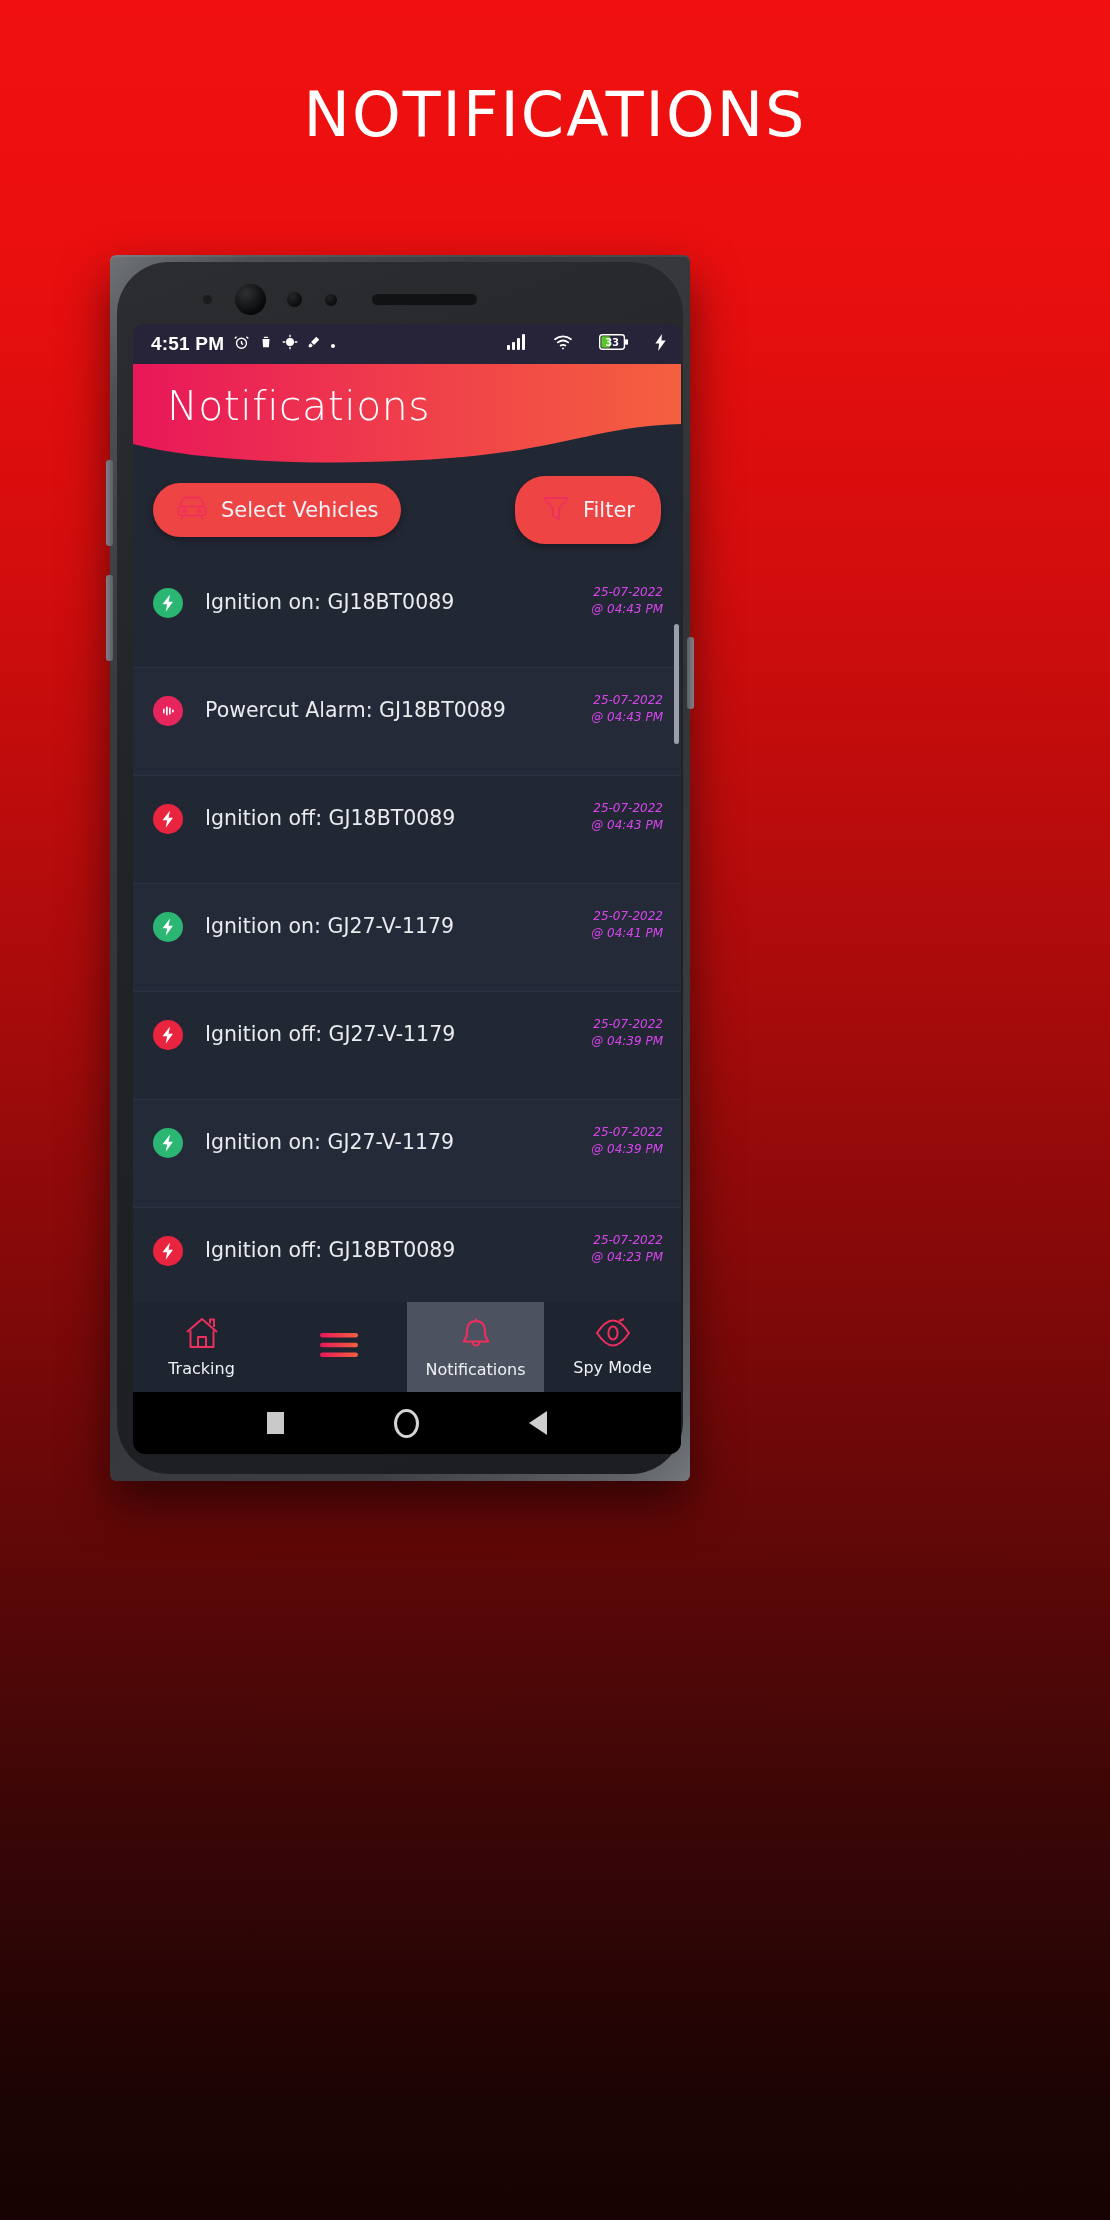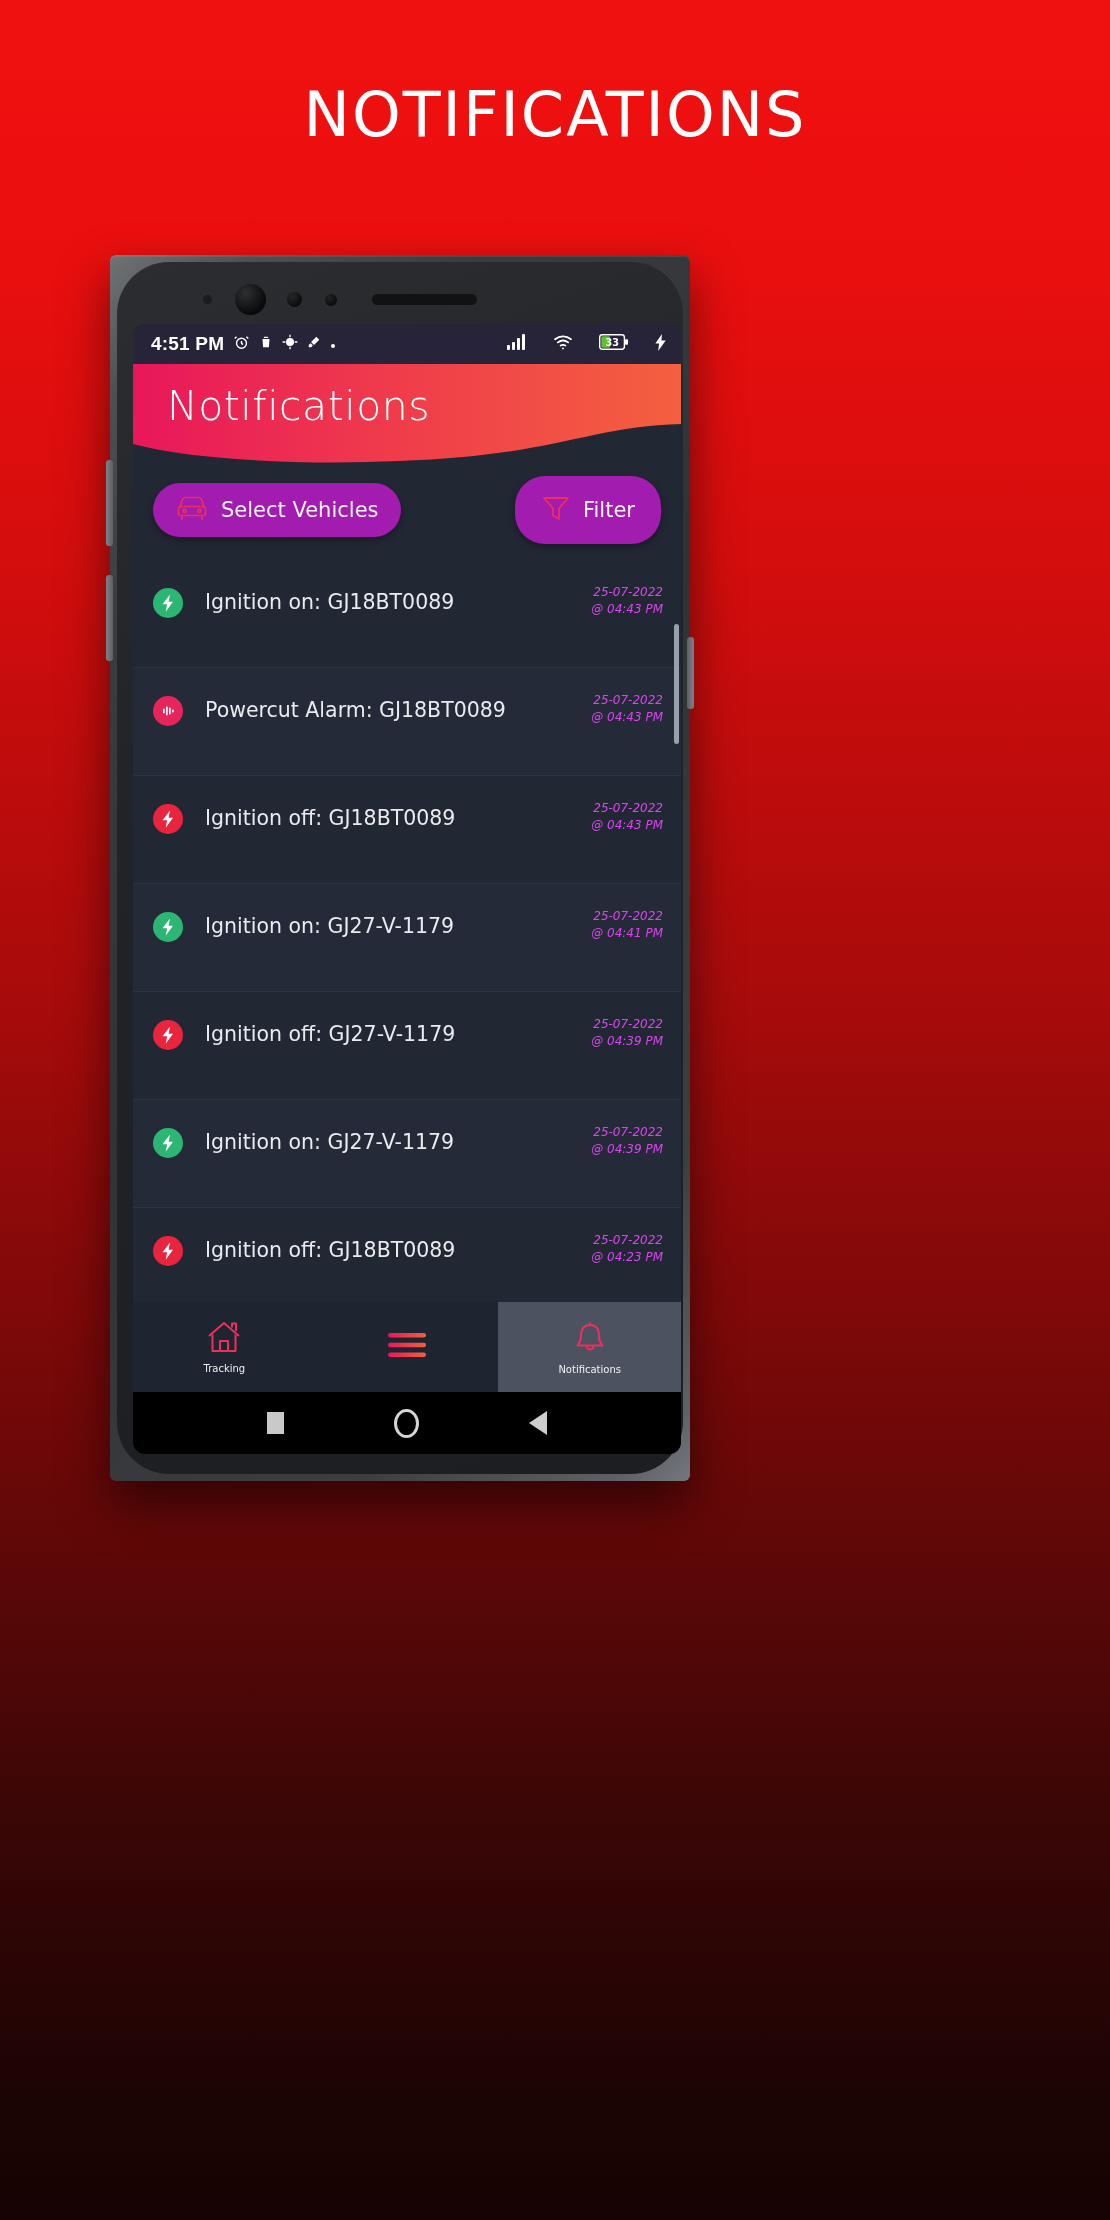--- a/index.html
+++ b/index.html
@@ -91,21 +91,21 @@
     letter-spacing:.5px;
   }
 
   
   .filter-row{
     display:flex; align-items:center; justify-content:space-between;
     padding:12px 20px 16px 20px; background:#222734;
   }
   .pill{
     display:flex; align-items:center; gap:12px;
-    background:#a21caf; border-radius:30px;
+    background:#ef4444; border-radius:30px;
     padding:11px 22px;
     box-shadow:0 3px 7px rgba(0,0,0,.35);
   }
   .pill-label{ color:#f2f3f6; font-size:21px; font-weight:400;
                font-family:"DejaVu Sans", sans-serif; }
   .pill.filter{ padding:17px 26px; }
 
   
   .list{ background:#222734; }
   .row{
@@ -146,21 +146,21 @@
   .bottomnav{
     position:absolute; left:0; bottom:62px; width:100%;
     height:90px; display:flex; background:#1e2430;
   }
   .navitem{
     flex:1; display:flex; flex-direction:column;
     align-items:center; justify-content:center; gap:5px;
   }
   .navitem.active{ background:#4c525f; }
   .navlabel{
-    font-size:10px; color:#f0f1f4;
+    font-size:16px; color:#f0f1f4;
     font-family:"DejaVu Sans", sans-serif;
   }
 
   
   .sysnav{
     position:absolute; left:0; bottom:0; width:100%;
     height:62px; background:#000000;
     display:flex; align-items:center; justify-content:center; gap:110px;
   }
   .sq{ width:17px; height:22px; background:#c9c9c9; }
@@ -416,20 +416,28 @@
               </svg></span>
      </div>
           <div class="navitem active">
             <span class="ico"><svg width="34" height="36" viewBox="0 0 34 36" fill="none" stroke="#ee2f5e" stroke-width="2" stroke-linejoin="round">
                 <path d="M17 3.5 v2.5"></path>
                 <path d="M17 6 C10.5 6 8 11 8 17 c0 6-2 7.5-3.5 9.5 H29.5 C28 24.5 26 23 26 17 c0-6-2.5-11-9-11z"></path>
                 <path d="M13.5 27 c0 2 1.6 3.5 3.5 3.5 s3.5-1.5 3.5-3.5"></path>
               </svg></span>
      <span class="navlabel">Notifications</span>
           </div>
+          <div class="navitem">
+            <span class="ico"><svg width="38" height="32" viewBox="0 0 38 32" fill="none" stroke="#ee2f5e" stroke-width="2" stroke-linejoin="round">
+                <path d="M3 16 C9 7 14.5 3.5 19 3.5 S29 7 35 16 C29 25 24 28.5 19 28.5 S9 25 3 16z"></path>
+                <ellipse cx="19" cy="16" rx="4.6" ry="6.5"></ellipse>
+                <path d="M25 4 L30 2"></path>
+              </svg></span>
+     <span class="navlabel">Spy Mode</span>
+          </div>
         </div>
 
       <div class="sysnav">
         <div class="sq"></div>
         <div class="ci"></div>
         <div class="tri"></div>
       </div>
 
     </div>
   </div>

